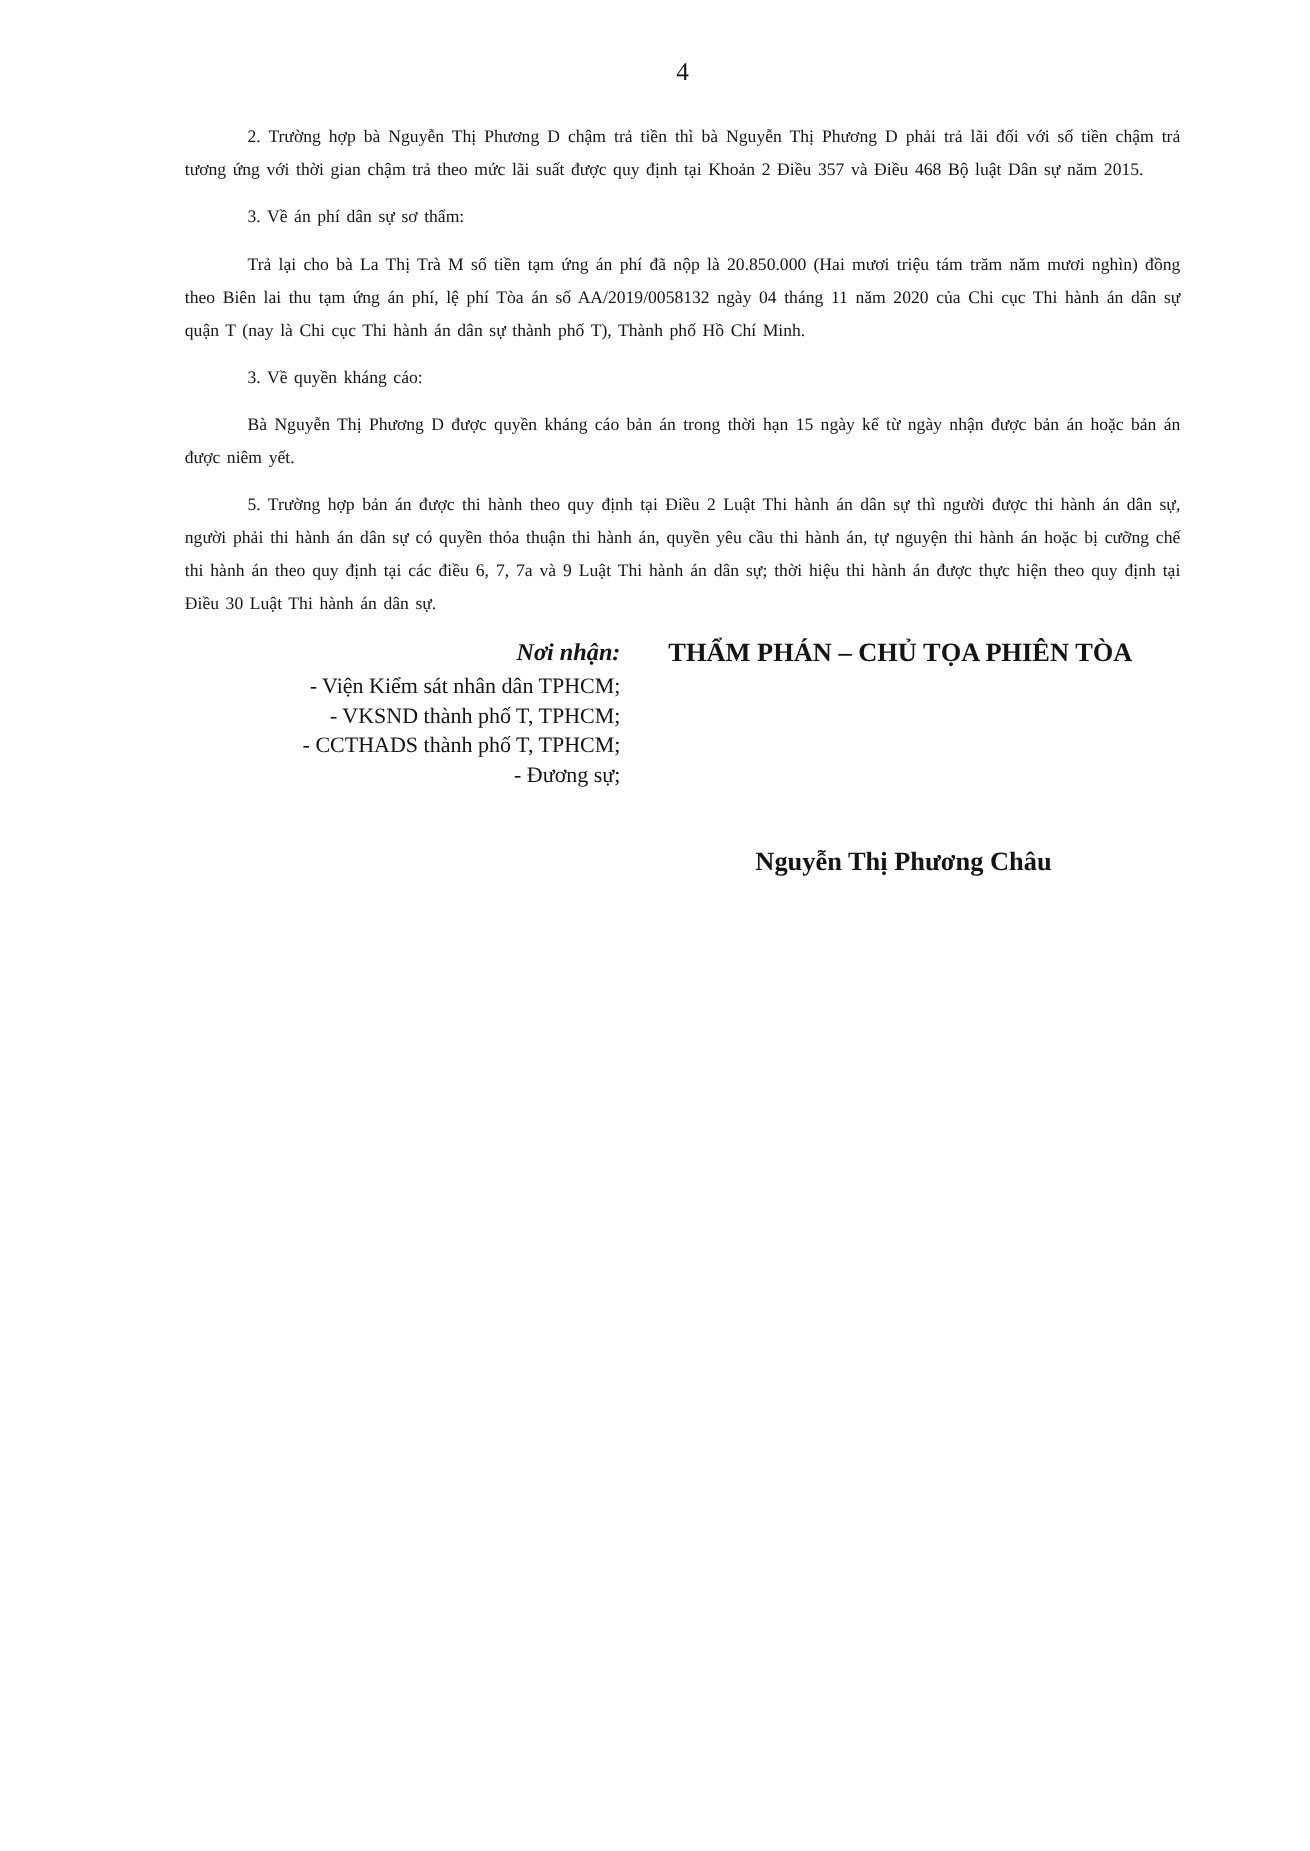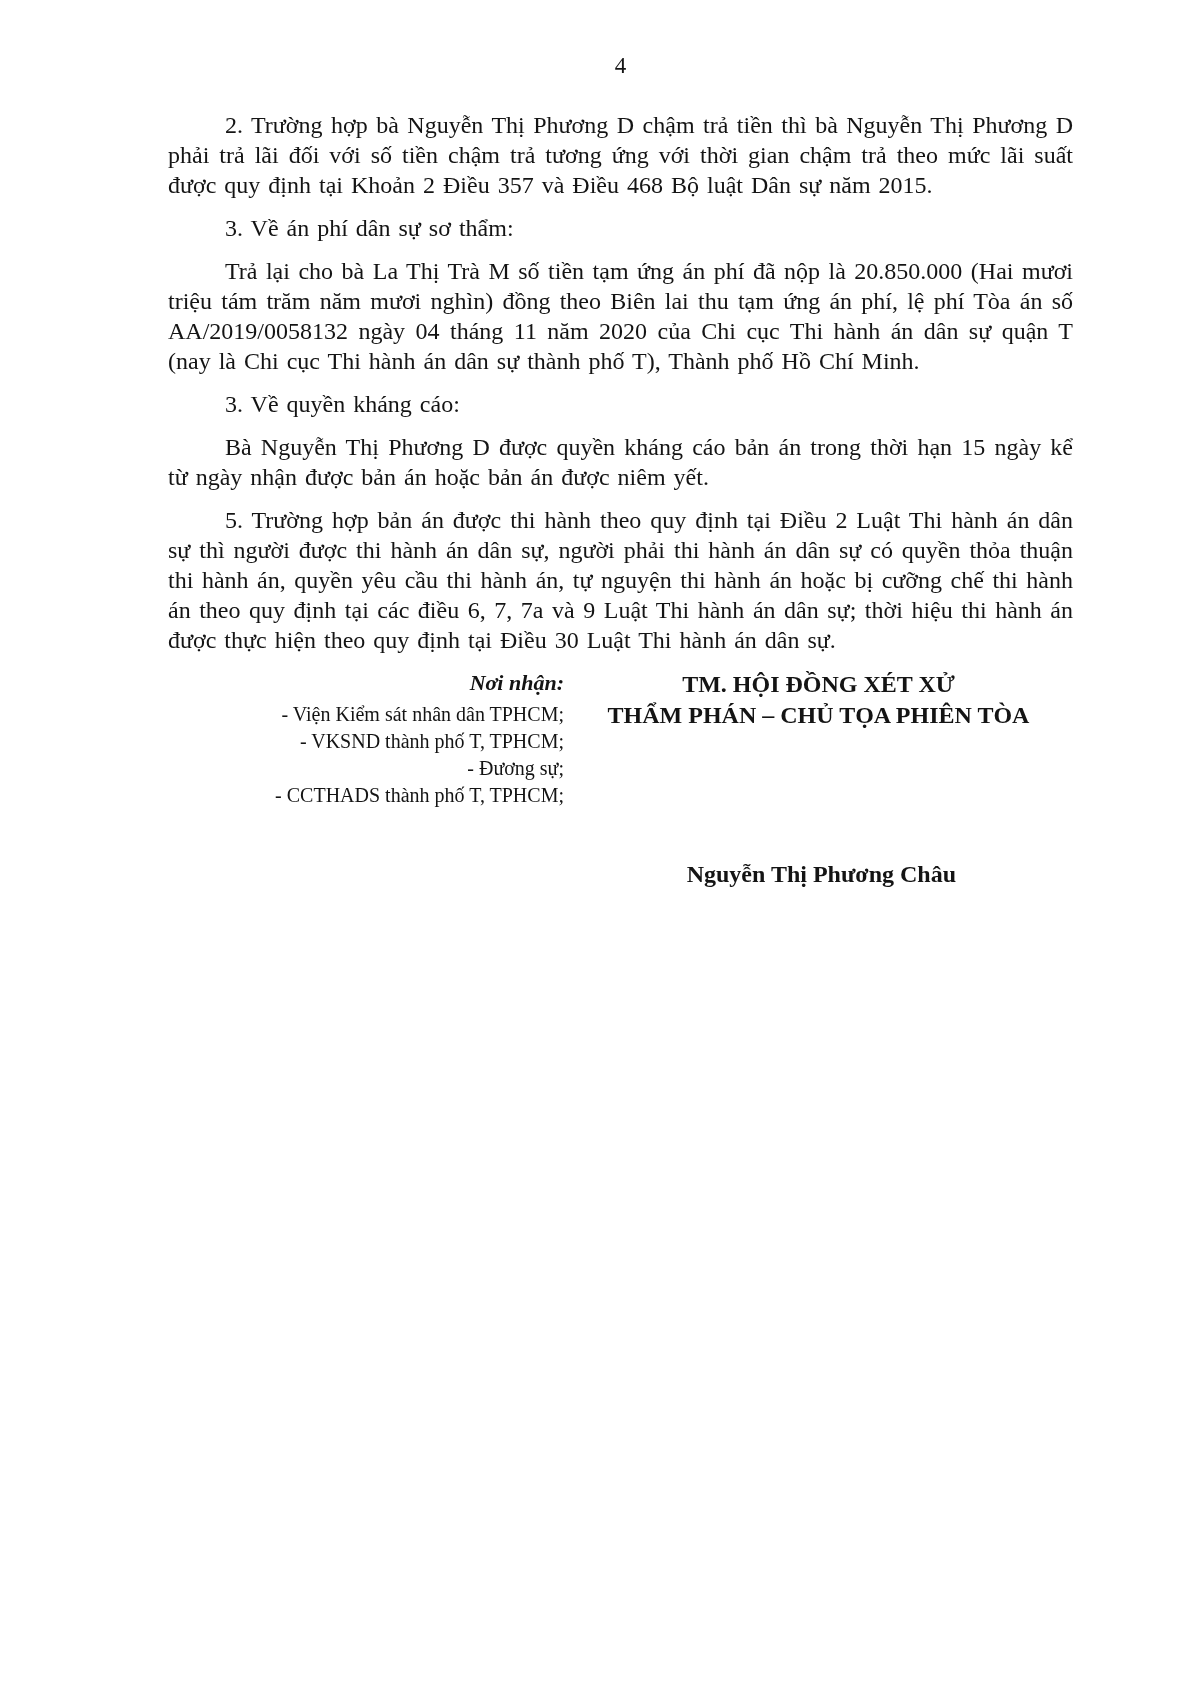--- a/index.html
+++ b/index.html
@@ -21,21 +21,21 @@
   .page-number {
     text-align: center;
     font-size: 23px;
     line-height: 28px;
     margin-bottom: 30px;
   }
   .body-text p {
     margin: 0 0 13px 0;
     text-align: justify;
     text-indent: 57px;
-    font-size: 24px;
+    font-size: 16px;
     line-height: 30px;
     word-spacing: 2px;
   }
   .footer-row {
     display: flex;
     align-items: flex-start;
     margin-top: 14px;
   }
   .recipients {
     width: 400px;
@@ -85,26 +85,25 @@
     <p>Bà Nguyễn Thị Phương D được quyền kháng cáo bản án trong thời hạn 15 ngày kể từ ngày nhận được bản án hoặc bản án được niêm yết.</p>
     <p>5. Trường hợp bản án được thi hành theo quy định tại Điều 2 Luật Thi hành án dân sự thì người được thi hành án dân sự, người phải thi hành án dân sự có quyền thỏa thuận thi hành án, quyền yêu cầu thi hành án, tự nguyện thi hành án hoặc bị cưỡng chế thi hành án theo quy định tại các điều 6, 7, 7a và 9 Luật Thi hành án dân sự; thời hiệu thi hành án được thực hiện theo quy định tại Điều 30 Luật Thi hành án dân sự.</p>
   </div>
 
   <div class="footer-row">
 
     <div class="recipients">
       <div class="recipients-label">Nơi nhận:</div>
       <div class="recipient">- Viện Kiểm sát nhân dân TPHCM;</div>
       <div class="recipient">- VKSND thành phố T, TPHCM;</div>
+      <div class="recipient">- CCTHADS thành phố T, TPHCM;</div>
       <div class="recipient">- Đương sự;</div>
-      <div class="recipient">- CCTHADS thành phố T, TPHCM;</div>
     </div>
 
     <div class="sign-title">
-      <div>TM. HỘI ĐỒNG XÉT XỬ</div>
       <div>THẨM PHÁN – CHỦ TỌA PHIÊN TÒA</div>
     </div>
 
   </div>
 
   <div class="sign-name">Nguyễn Thị Phương Châu</div>
 
 </div>
 
 </body></html>

